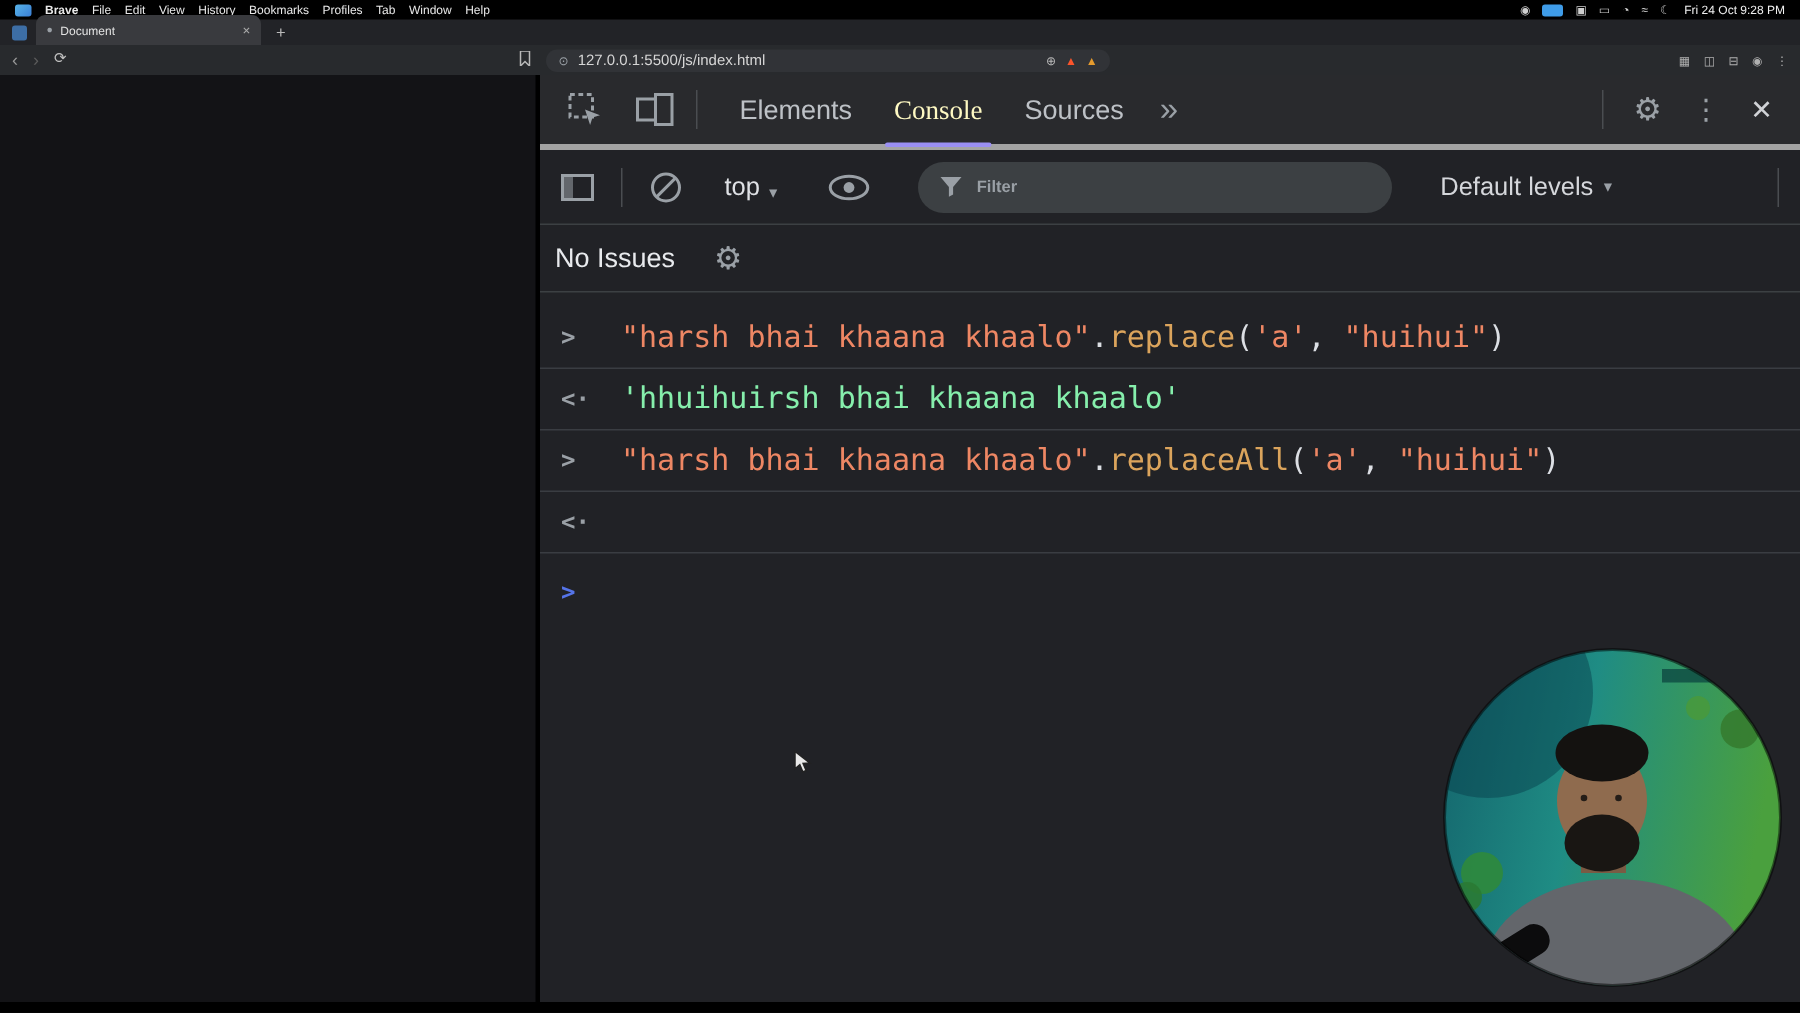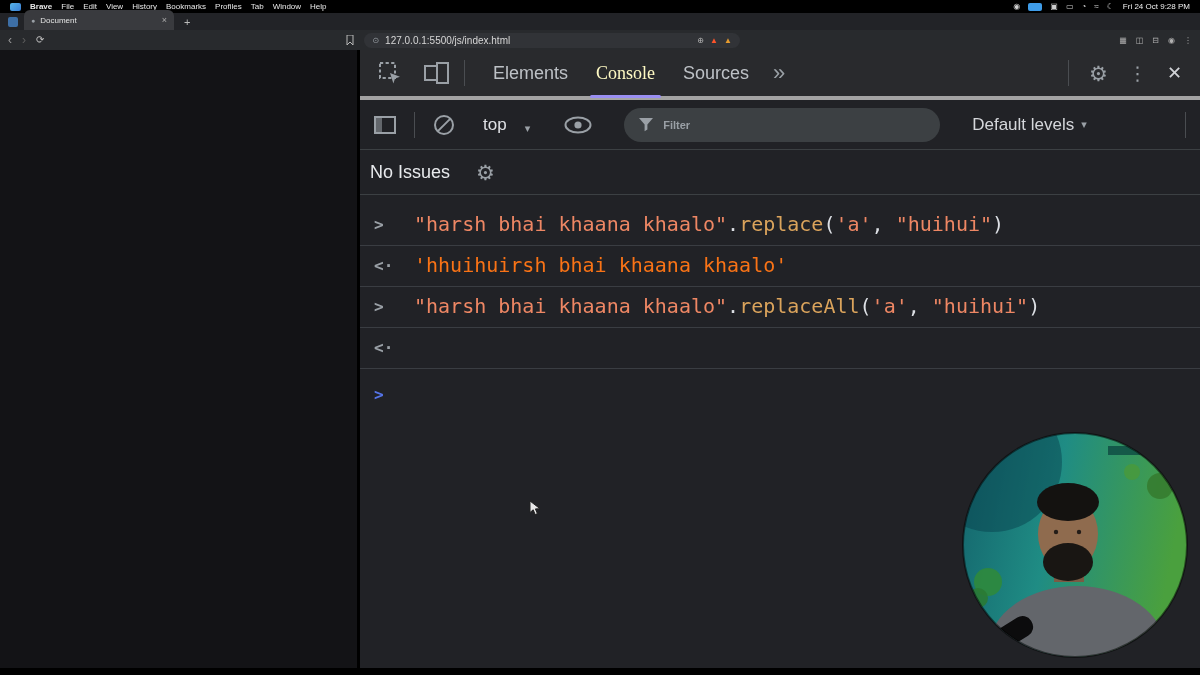--- a/index.html
+++ b/index.html
@@ -66,21 +66,21 @@
             bottom:0; height:3px; border-radius:2px; background:#9a8ff2; }
   .more-tabs { font-size:22px; color:#9aa0a6; margin-left:10px; }
   .dt-right { margin-left:auto; display:flex; align-items:center; gap:20px; }
   .gear { font-size:21px; color:#9aa0a6; line-height:1; }
   .kebab { font-size:19px; color:#9aa0a6; line-height:1; }
   .close-x { font-size:18px; color:#d0d2d6; line-height:1; }
 
   
   .dt-toolbar { height:50px; border-bottom:1px solid #3c4043; display:flex;
                 align-items:center; padding:0 14px; gap:14px; flex:none; }
-  .ctx { font-size:17px; color:#dfe1e5; display:flex; align-items:flex-end; gap:18px; }
+  .ctx { font-size:17px; color:#dfe1e5; display:flex; align-items:flex-end; gap:6px; }
   .dd-arrow { font-size:11px; color:#9aa0a6; }
   .filter-pill { height:34px; width:316px; background:#3c4043; border-radius:17px;
                  display:flex; align-items:center; gap:9px; padding:0 14px; margin-left:18px; }
   .filter-pill input { background:transparent; border:none; outline:none; color:#e8eaed;
                  font-size:11px; width:100%; font-family:"Liberation Sans",sans-serif;font-weight:bold; }
   .filter-pill input::placeholder { color:#9aa0a6; }
   .levels { margin-left:18px; font-size:17px; color:#d5d7db; display:flex;
             align-items:center; gap:7px; white-space:nowrap; }
   .tb-end-sep { width:1px; height:26px; background:#4a4d51; margin-left:auto; }
 
@@ -95,21 +95,21 @@
              border-bottom:1px solid #3a3d42; }
   .c-entry.no-border { border-bottom:none; }
   .c-ico { width:26px; flex:none; font-size:16px; line-height:27px; color:#9aa0a6;
            font-weight:bold; }
   .c-ico.prompt { color:#5574e8; }
   .entry-text { margin-left:14px; width:59.5ch; font-size:20px; line-height:27px;
                 word-break:break-all; }
   .t-str { color:#ee8764; }
   .t-fn  { color:#dba45c; }
   .t-plain { color:#dcdfe4; }
-  .t-res { color:#f97316; }
+  .t-res { color:#86efac; }
 
   
   .webcam { position:absolute; left:962px; top:432px; width:226px; height:226px; }
 
   
   .cursor { position:absolute; left:529px; top:500px; }
 
   .bottombar { position:absolute; left:0; right:0; bottom:0; height:7px; background:#000; }
 </style>
 </head>

